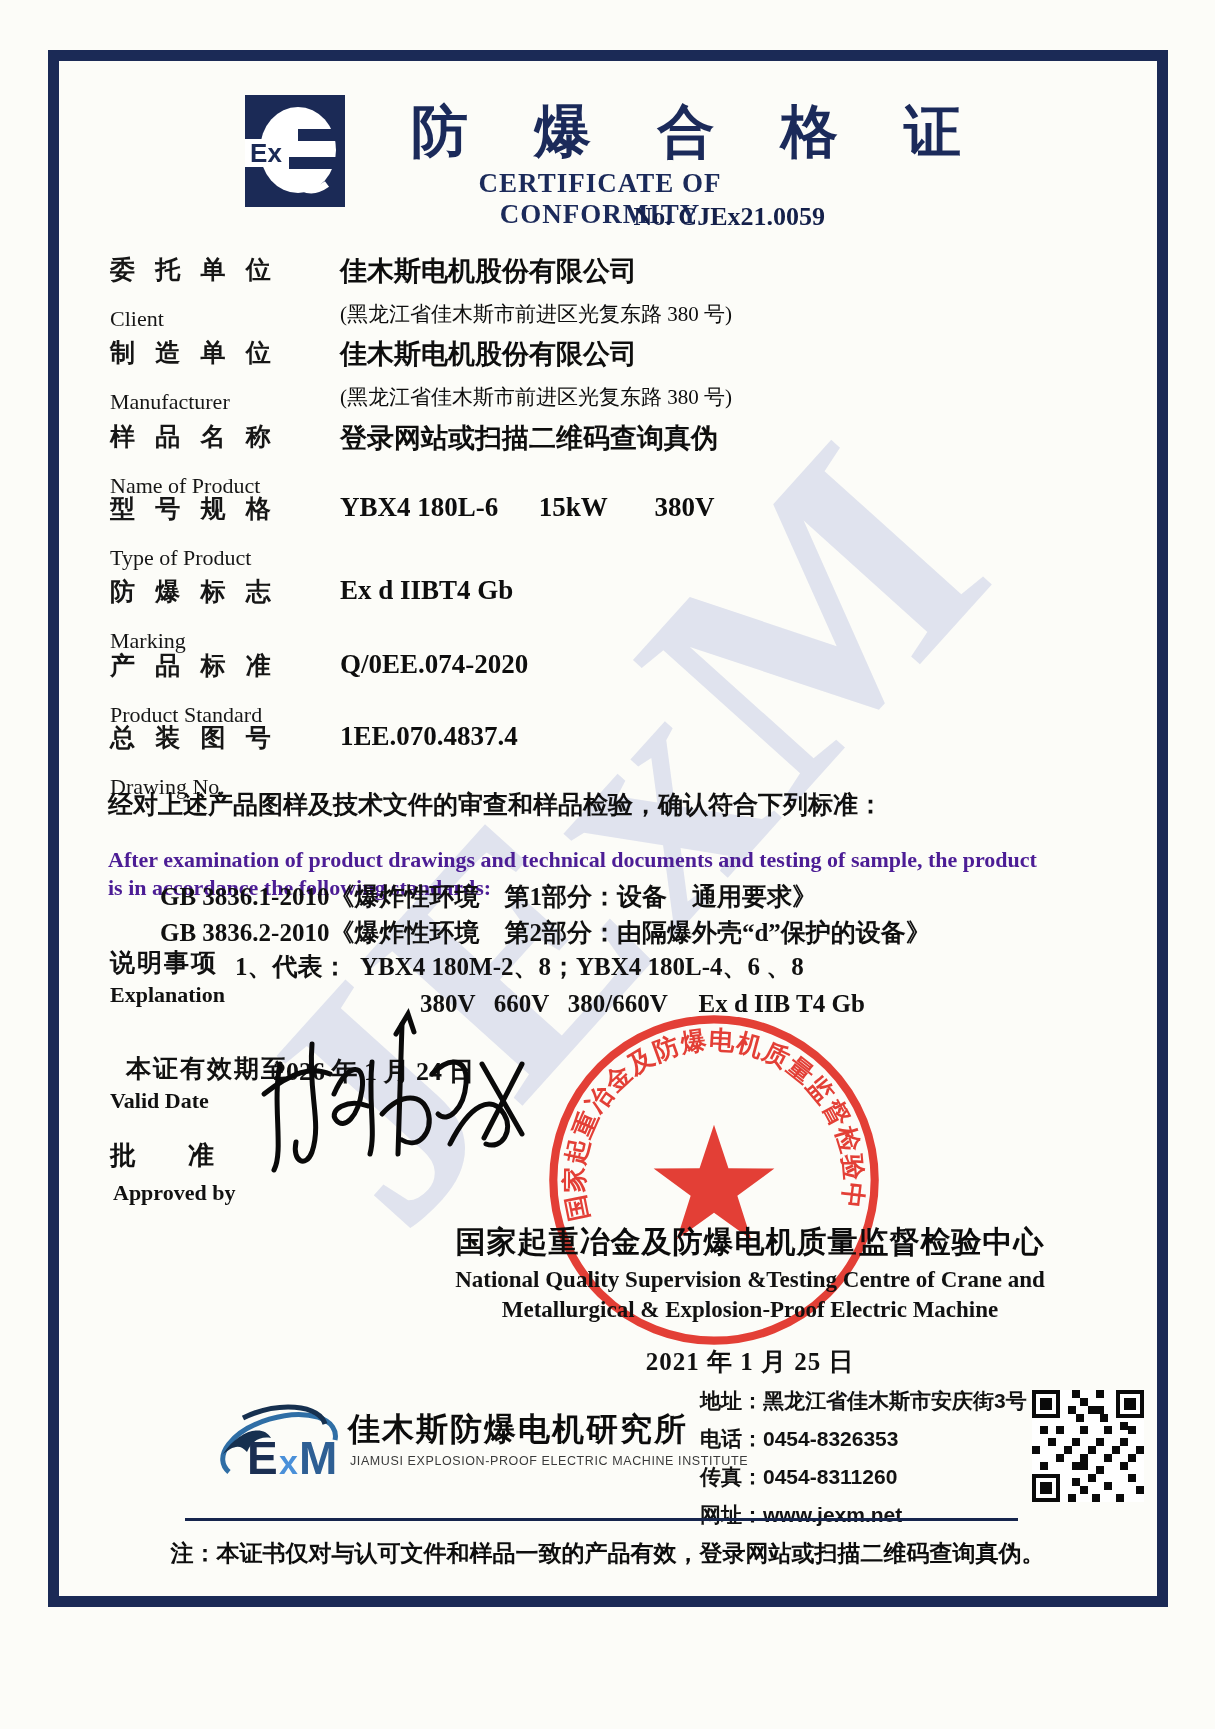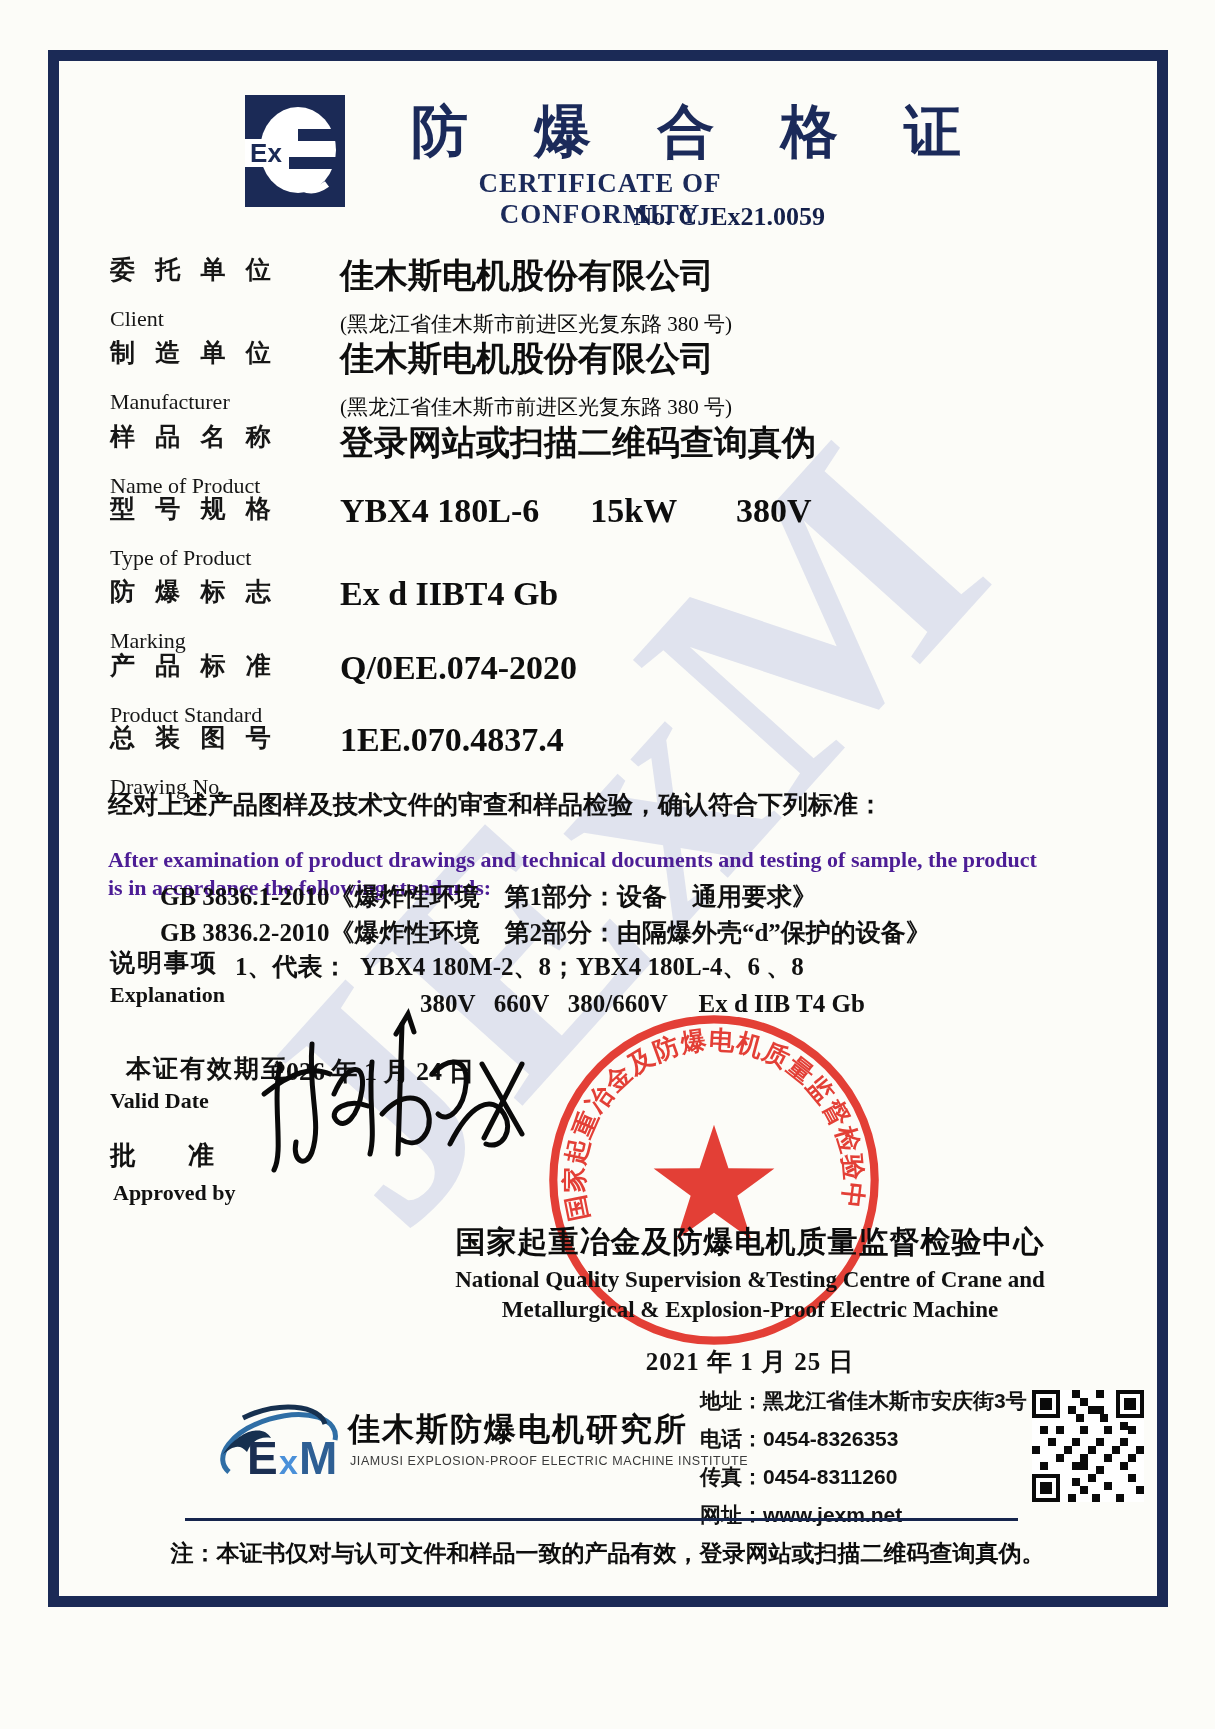--- a/index.html
+++ b/index.html
@@ -16,21 +16,21 @@
   .hlogo{left:245px;top:95px;}
   .title{left:385px;top:94px;width:430px;text-align:center;font-size:57px;font-weight:bold;color:#1b2a5a;letter-spacing:26px;white-space:nowrap;text-indent:26px;}
   .subtitle{left:375px;top:168px;width:450px;text-align:center;font-size:27px;font-weight:bold;color:#1b2a5a;letter-spacing:1px;font-family:"Liberation Serif",serif;}
   .certno{left:375px;top:202px;width:450px;text-align:right;font-size:26px;font-weight:bold;color:#14204a;}
   
   .field{left:110px;width:1000px;display:flex;}
   .flabel{width:230px;flex:0 0 230px;}
   .flabel .cn{font-size:25px;font-weight:bold;letter-spacing:7px;color:#161616;white-space:nowrap;}
   .flabel .en{font-size:22px;margin-top:20px;color:#161616;}
   .fvalue{flex:1;}
-  .fvalue .vcn{font-size:34px;font-weight:bold;color:#0e0e0e;white-space:pre;}
+  .fvalue .vcn{font-size:27px;font-weight:bold;color:#0e0e0e;white-space:pre;}
   .fvalue .vextra{font-size:21px;margin-top:11px;color:#0e0e0e;}
   
   .stmt-cn{left:108px;top:788px;width:1000px;font-size:25px;font-weight:bold;color:#101010;white-space:nowrap;}
   .stmt-en{left:108px;width:1010px;font-size:22px;font-weight:bold;color:#4c1d95;font-family:"Liberation Serif",serif;margin-top:25px;}
   .gb{left:160px;width:960px;font-size:25px;font-weight:bold;color:#101010;white-space:nowrap;}
   .expl-label{left:110px;top:946px;font-size:25px;font-weight:bold;letter-spacing:2px;}
   .expl-en{left:110px;top:982px;font-size:22px;font-weight:bold;}
   .expl-item{font-size:25px;font-weight:bold;white-space:pre;}
   
   .vlabel{left:126px;top:1052px;font-size:25px;font-weight:bold;letter-spacing:2px;}

